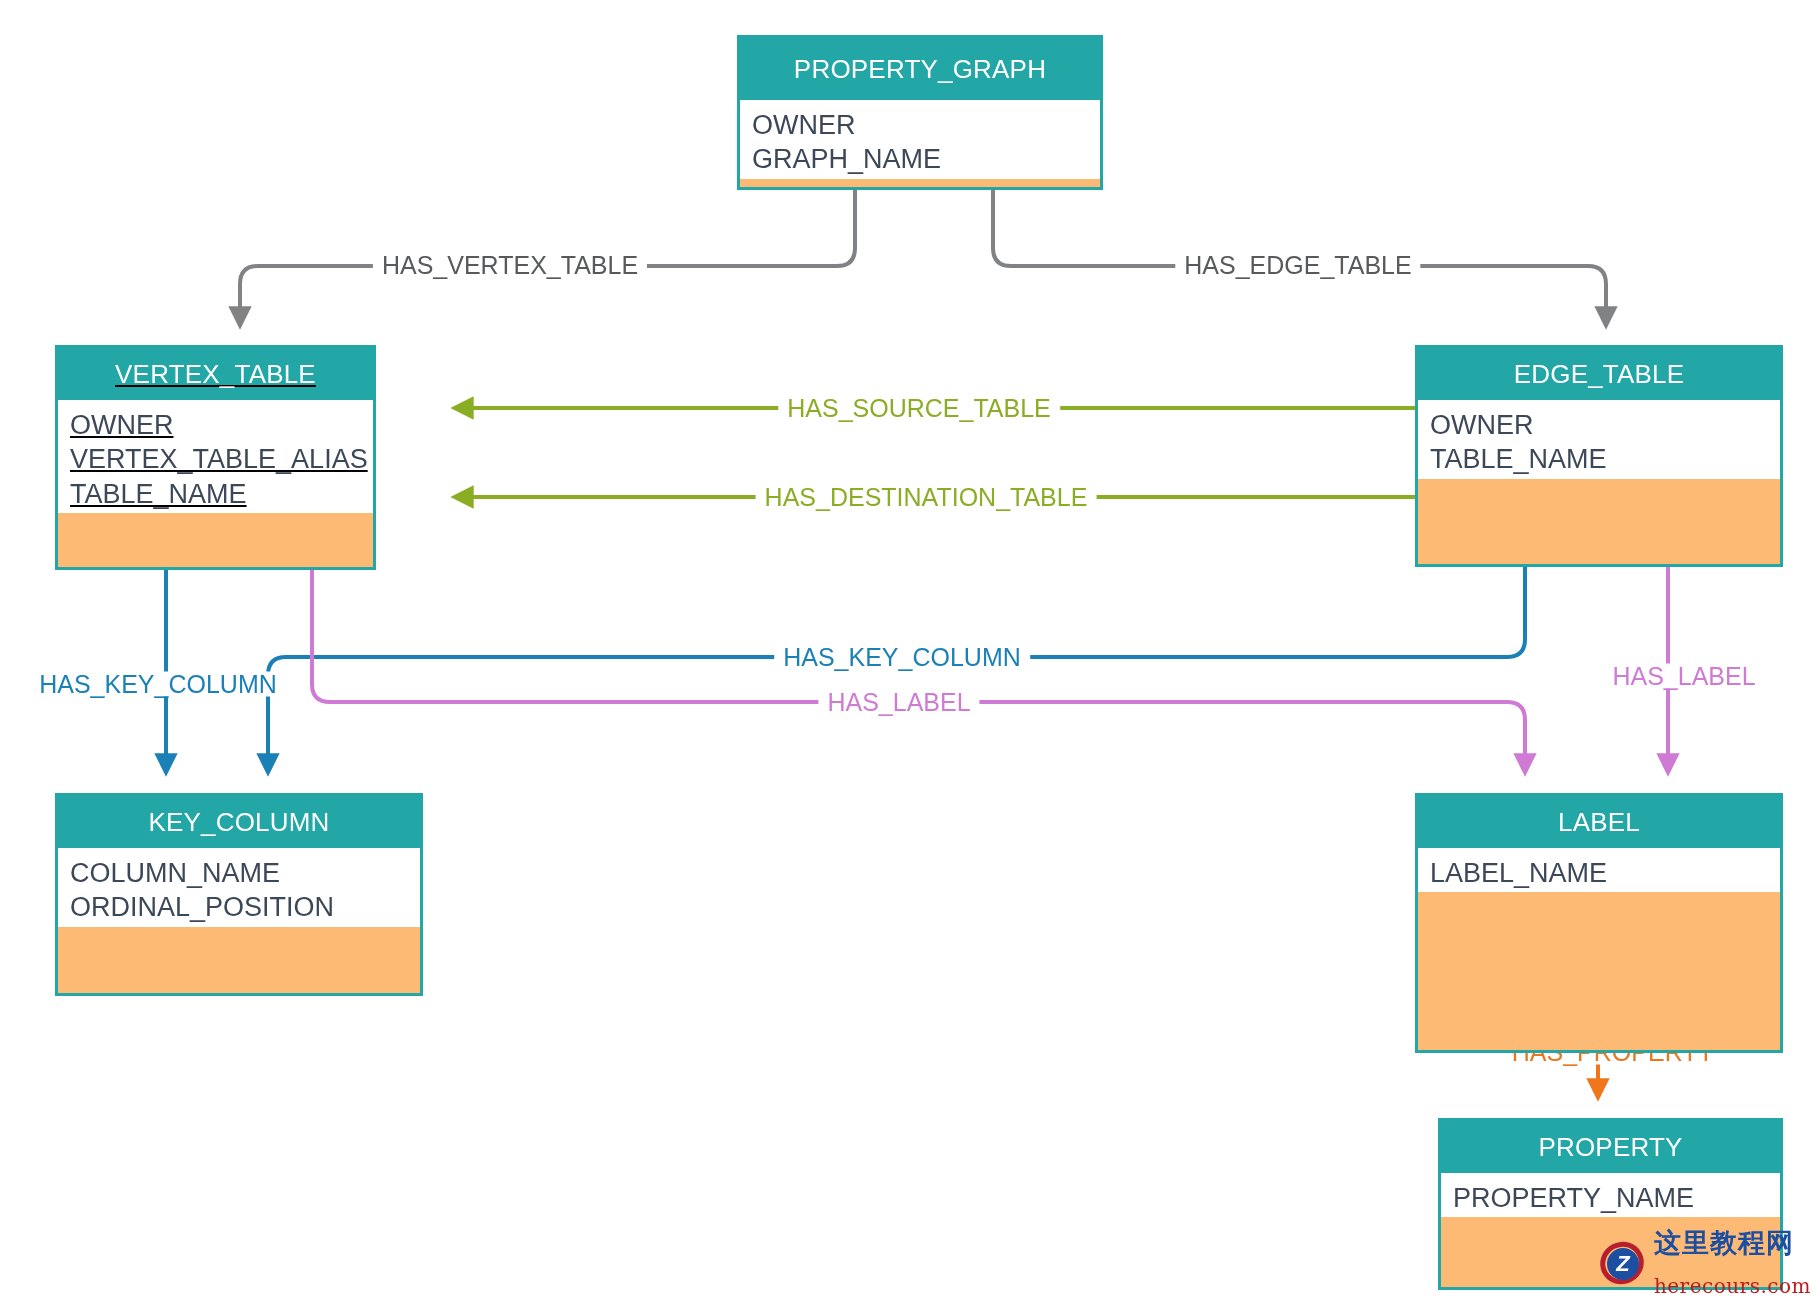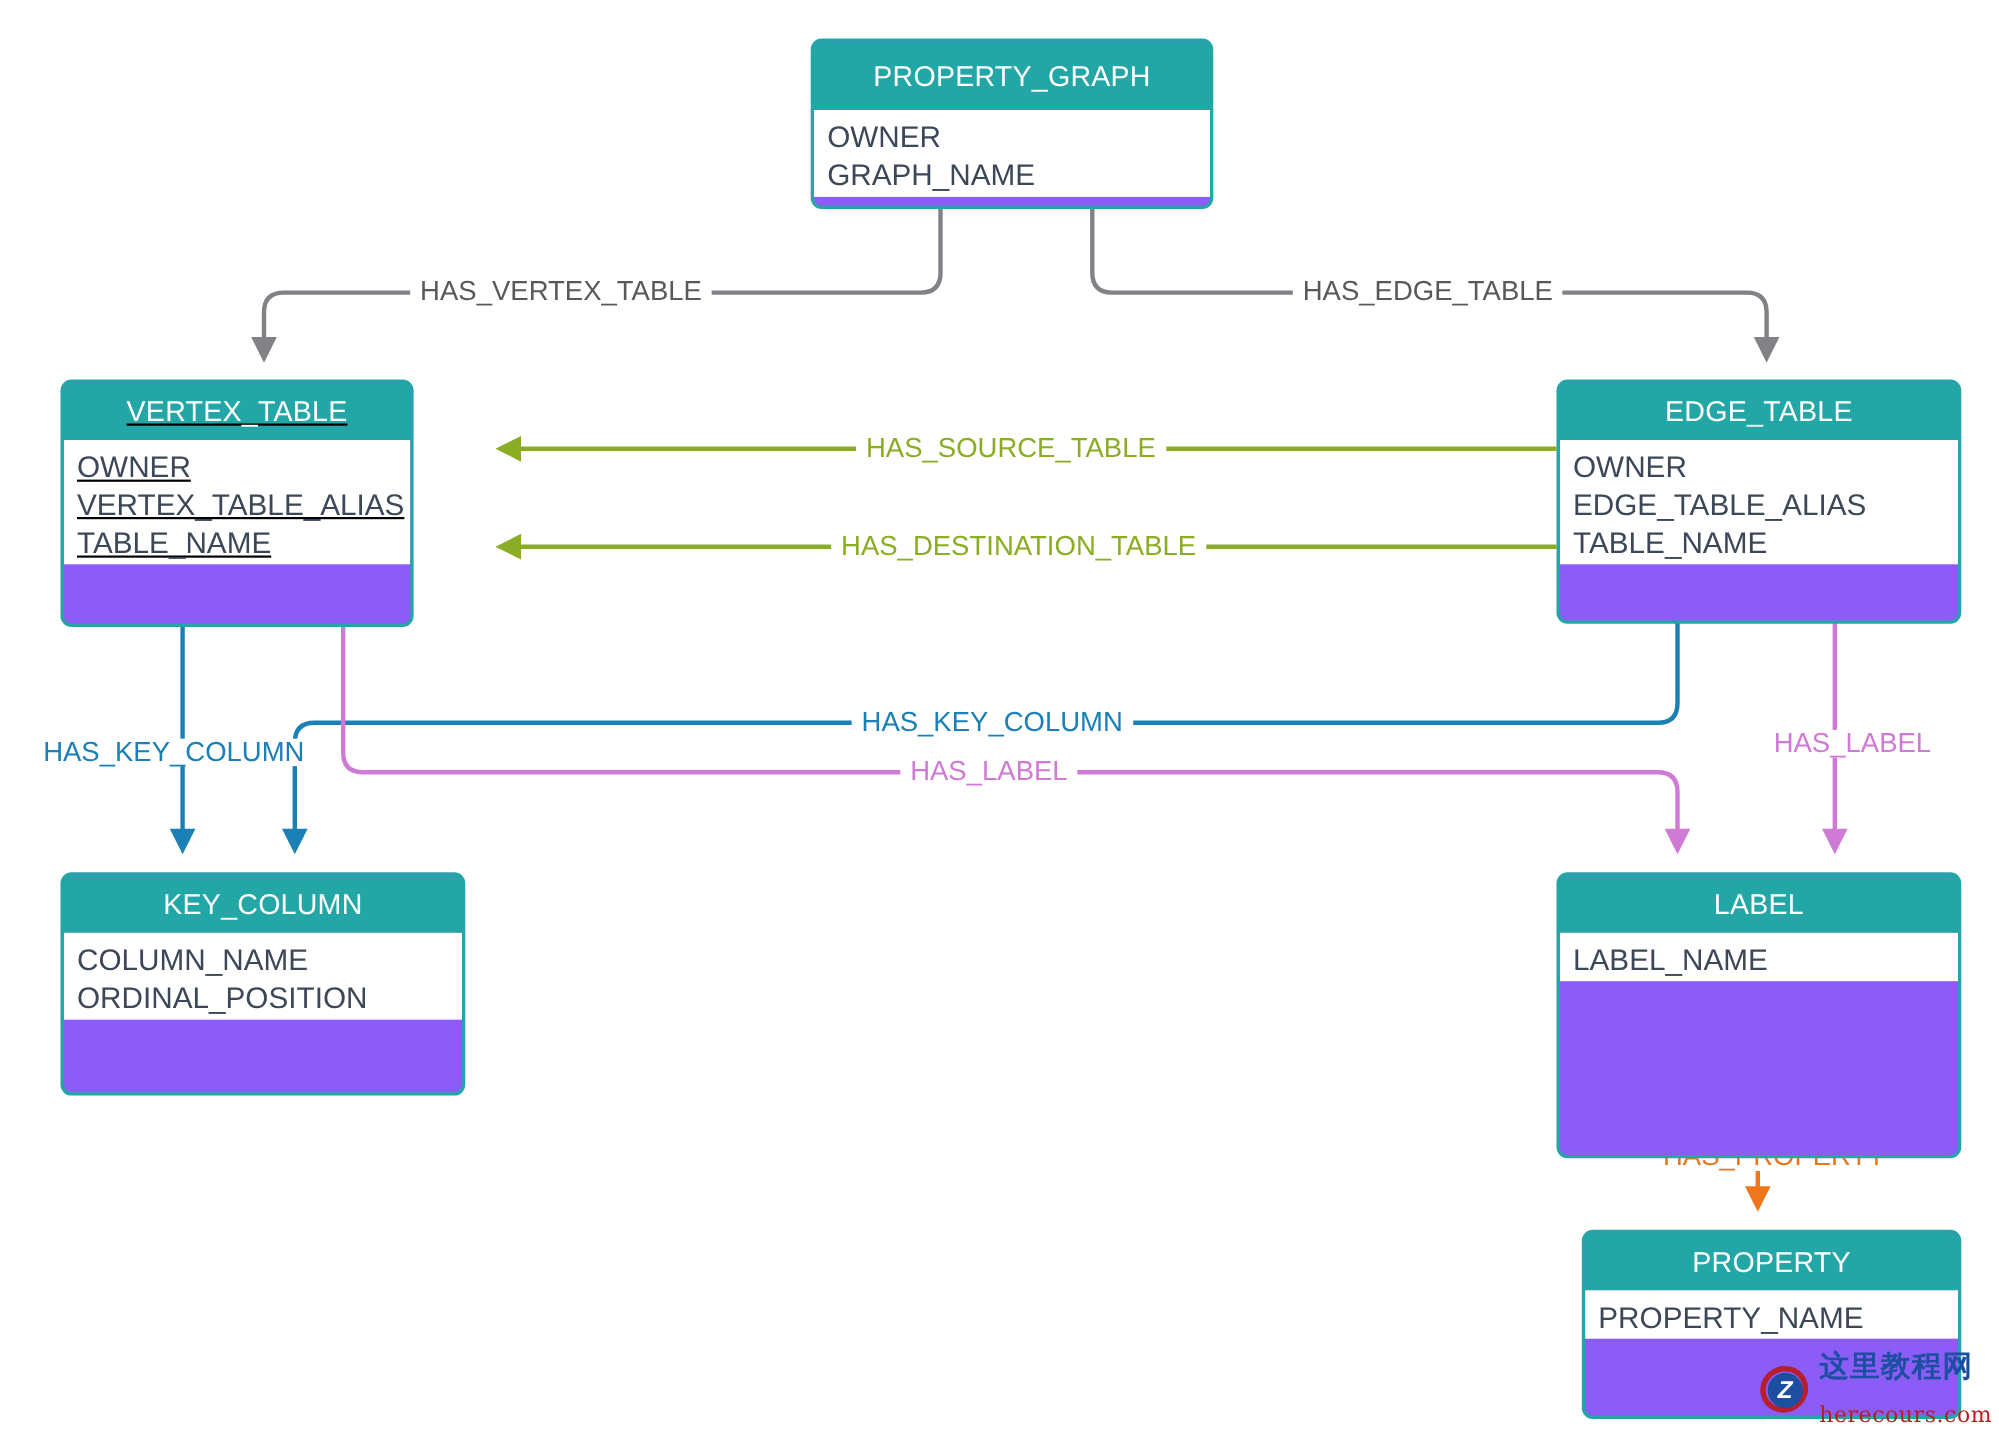--- a/index.html
+++ b/index.html
@@ -12,22 +12,22 @@
     width:1817px;
     height:1300px;
     overflow:hidden;
     background:#ffffff;
   }
   
   .entity{
     position:absolute;
     box-sizing:border-box;
     border:3px solid #22a6a6;
-    border-radius:10px;
-    background:#8b5cf6;
+    border-radius:0;
+    background:#fdba74;
     overflow:hidden;
     z-index:5;
   }
   .entity-header{
     box-sizing:border-box;
     background:#22a6a6;
     color:#ffffff;
     text-align:center;
     font-size:26px;
     letter-spacing:.2px;
@@ -195,21 +195,20 @@
       <div class="attr">OWNER</div>
       <div class="attr">VERTEX_TABLE_ALIAS</div>
       <div class="attr">TABLE_NAME</div>
     </div>
   </div>
 
   <div class="entity" style="left:1415px; top:345px; width:368px; height:222px;">
     <div class="entity-header" style="height:52px;">EDGE_TABLE</div>
     <div class="entity-body">
       <div class="attr">OWNER</div>
-      <div class="attr">EDGE_TABLE_ALIAS</div>
       <div class="attr">TABLE_NAME</div>
     </div>
   </div>
 
   <div class="entity" style="left:55px; top:793px; width:368px; height:203px;">
     <div class="entity-header" style="height:52px;">KEY_COLUMN</div>
     <div class="entity-body">
       <div class="attr">COLUMN_NAME</div>
       <div class="attr">ORDINAL_POSITION</div>
     </div>

